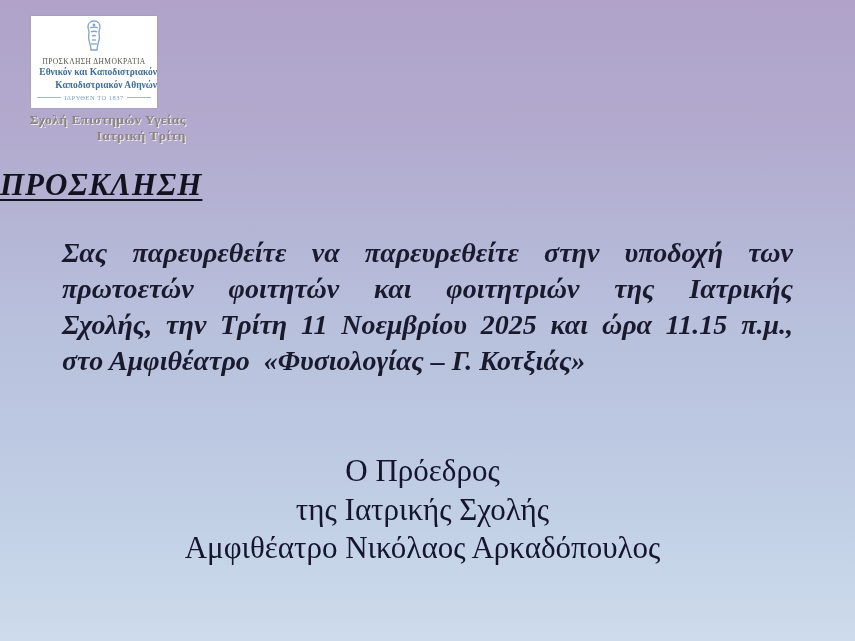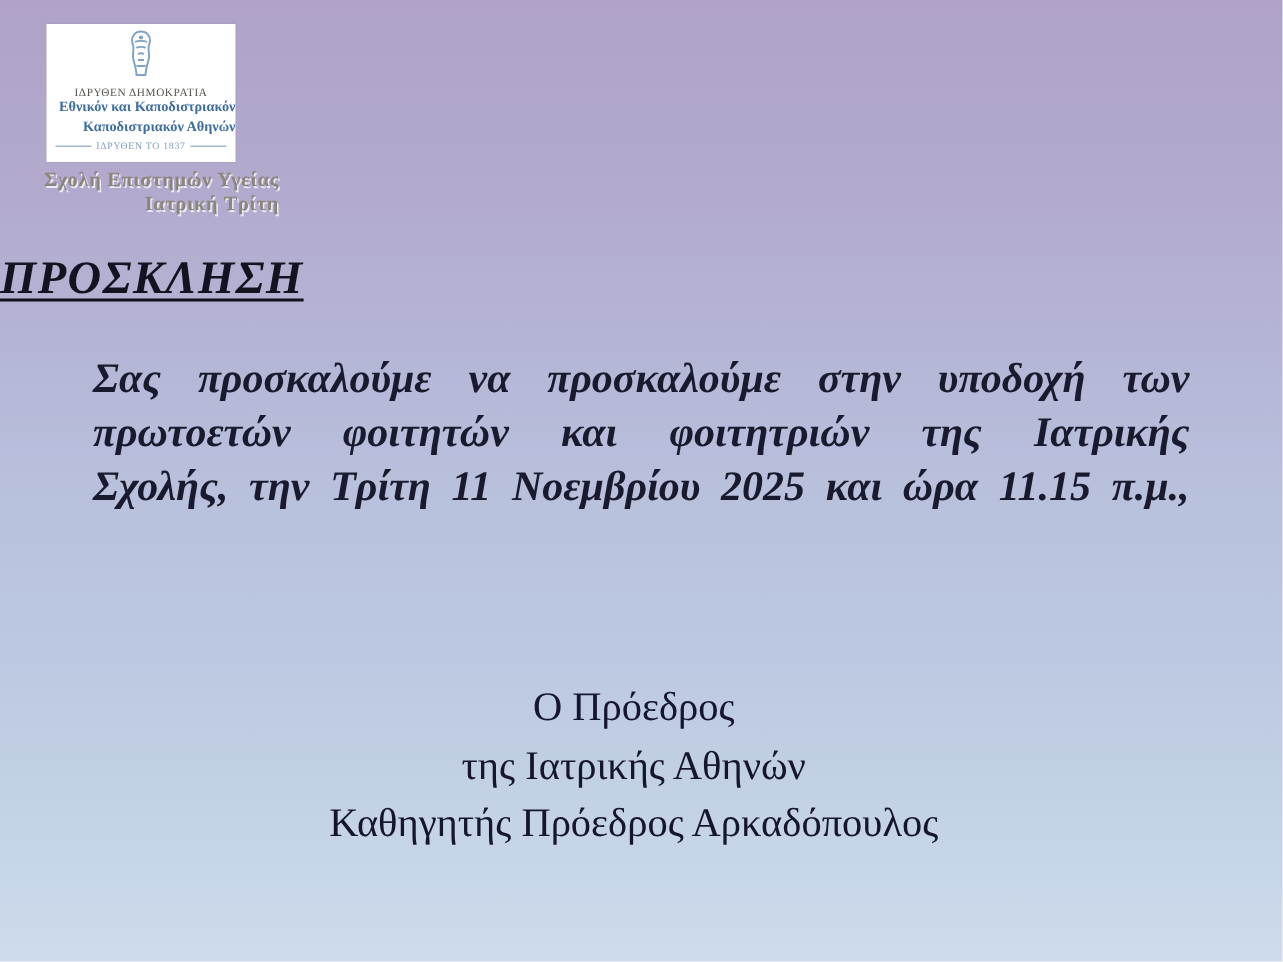--- a/index.html
+++ b/index.html
@@ -83,62 +83,63 @@
   .body-line.last {
     text-align: left; text-align-last: left;
     white-space: pre-wrap;
   }
 
   
   .closing {
     position: absolute; left: 0; right: 10px; top: 452px;
     text-align: center;
     color: #15152e;
-    font-size: 27px;
+    font-size: 31px;
   }
   .closing-line { line-height: 38.5px; }
 </style>
 </head>
 <body>
 
 <div class="logo-wrap">
   <div class="logo-box">
     <svg class="emblem" width="24" height="36" viewBox="0 0 24 36">
       <g fill="none" stroke="#7fa3c6" stroke-width="1.3">
         <path d="M12 2 C8 2 6 5 6 8 C6 10 7 11 7 13 C7 16 6 18 7 21 C8 25 9 28 9 31 L15 31 C15 28 16 25 17 21 C18 18 17 16 17 13 C17 11 18 10 18 8 C18 5 16 2 12 2 Z"></path>
         <path d="M8 9 C10 8 14 8 16 9"></path>
         <path d="M9 13 C10 12 14 12 15 13"></path>
         <path d="M10 17 C11 16.5 13 16.5 14 17"></path>
         <path d="M10 21 L14 21"></path>
         <path d="M9 25 L15 25"></path>
         <circle cx="12" cy="6" r="1.4" fill="#7fa3c6" stroke="none"></circle>
       </g>
     </svg>
-    <div class="logo-line1">ΙΔΡΥΘΕΝ ΔΗΜΟΚΡΑΤΙΑ</div>
+    <div class="logo-line1">ΠΡΟΣΚΛΗΣΗ ΔΗΜΟΚΡΑΤΙΑ</div>
     <div class="logo-line2">Εθνικόν και Καποδιστριακόν</div>
     <div class="logo-line3">Καποδιστριακόν Αθηνών</div>
     <div class="founded-row">
       <span class="founded-dash"></span>
       <span class="logo-line4">ΙΔΡΥΘΕΝ ΤΟ 1837</span>
       <span class="founded-dash"></span>
     </div>
   </div>
   <div class="school-lines">
     <div class="school-line">Σχολή Επιστημών Υγείας</div>
     <div class="school-line">Ιατρική Τρίτη</div>
   </div>
 </div>
 
 <div class="title">
   <span>ΠΡΟΣΚΛΗΣΗ</span>
 </div>
 
 <div class="invite-body">
-  <div class="body-line">Σας προσκαλούμε να προσκαλούμε στην υποδοχή των</div>
+  <div class="body-line">Σας παρευρεθείτε να παρευρεθείτε στην υποδοχή των</div>
   <div class="body-line">πρωτοετών φοιτητών και φοιτητριών της Ιατρικής</div>
   <div class="body-line">Σχολής, την Τρίτη 11 Νοεμβρίου 2025 και ώρα 11.15 π.μ.,</div>
+  <div class="body-line last">στο Αμφιθέατρο  «Φυσιολογίας – Γ. Κοτξιάς»</div>
 </div>
 
 <div class="closing">
   <div class="closing-line">Ο Πρόεδρος</div>
-  <div class="closing-line">της Ιατρικής Αθηνών</div>
-  <div class="closing-line">Καθηγητής Πρόεδρος Αρκαδόπουλος</div>
+  <div class="closing-line">της Ιατρικής Σχολής</div>
+  <div class="closing-line">Αμφιθέατρο Νικόλαος Αρκαδόπουλος</div>
 </div>
 
 </body></html>

